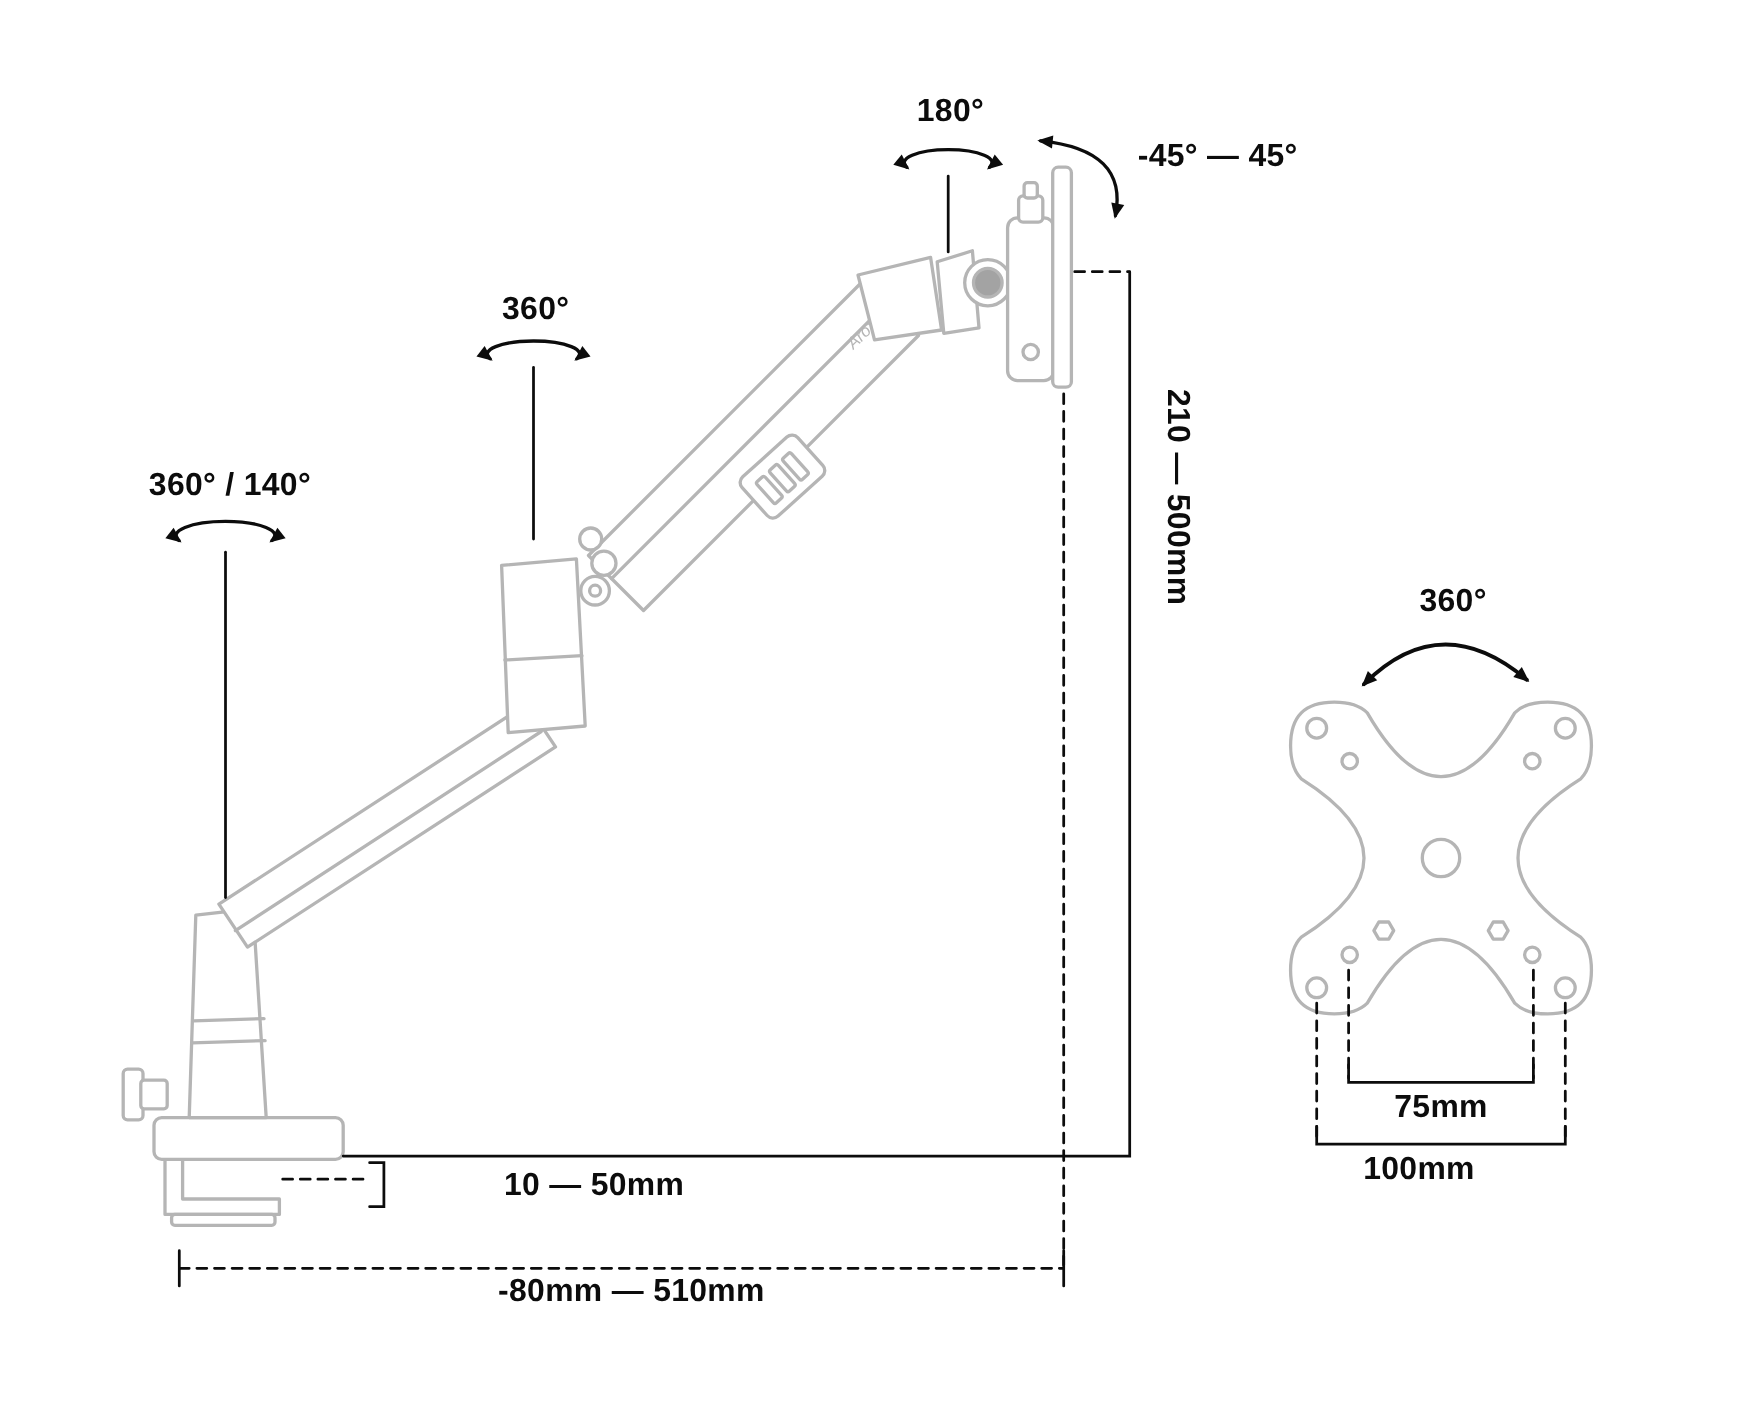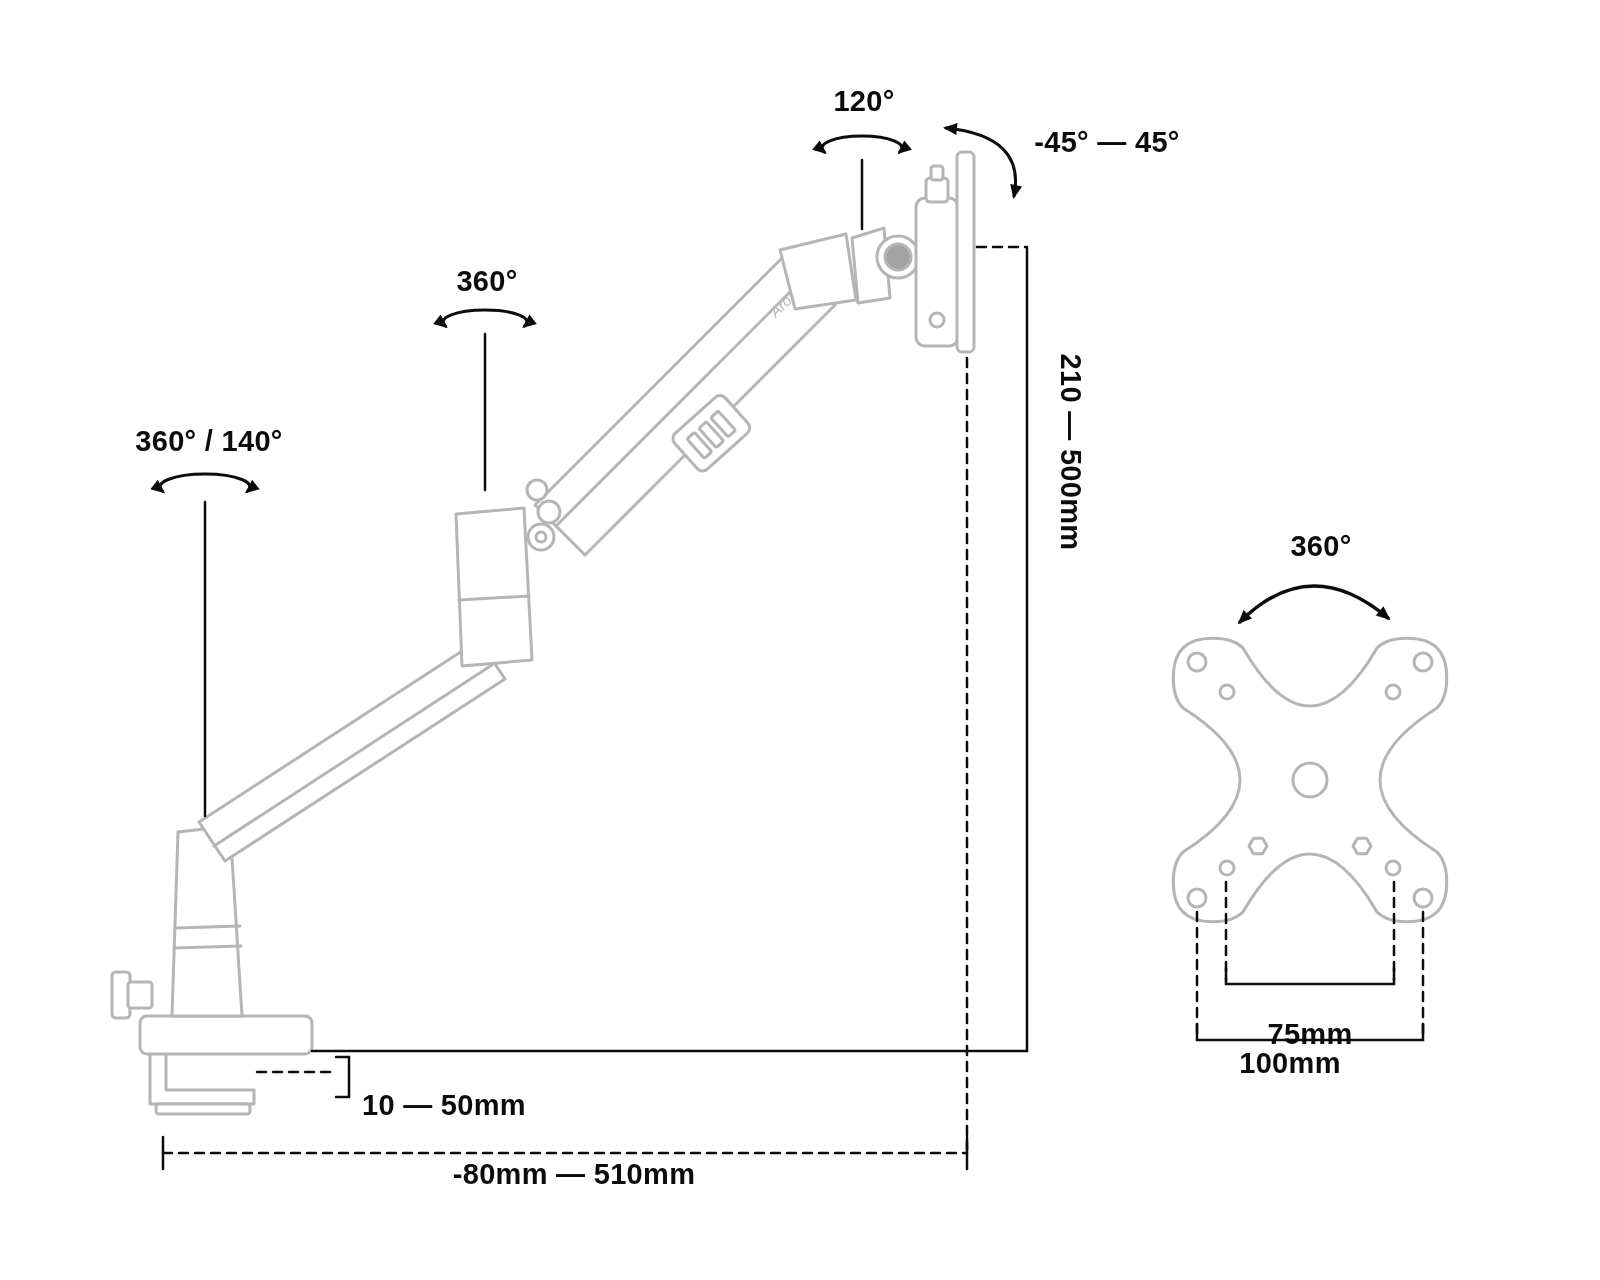--- a/index.html
+++ b/index.html
@@ -23,21 +23,21 @@
   .label {
     position: absolute;
     font-weight: 700;
     font-size: 29px;
     line-height: 34px;
     color: #0c0c0c;
     text-align: center;
     letter-spacing: 0.3px;
     white-space: nowrap;
   }
-  .label.align-left { text-align: left; margin-top: 28px; }
+  .label.align-left { text-align: right; }
   .rot90 { transform: rotate(90deg); }
 </style>
 </head>
 <body>
 
 <div class="stage">
 
   <svg width="1600" height="1280" viewBox="0 0 1600 1280">
     <defs>
       <marker id="mEnd" markerUnits="userSpaceOnUse" markerWidth="18" markerHeight="16" refX="13" refY="8" orient="auto">
@@ -157,33 +157,33 @@
       <path d="M 1226,882 L 1226,980" stroke-dasharray="9 7"></path>
       <path d="M 1394,882 L 1394,980" stroke-dasharray="9 7"></path>
       <path d="M 1197,912 L 1197,1034" stroke-dasharray="9 7"></path>
       <path d="M 1423,912 L 1423,1034" stroke-dasharray="9 7"></path>
 
       <path d="M 1226,968 L 1226,984 L 1394,984 L 1394,968"></path>
       <path d="M 1197,1024 L 1197,1040 L 1423,1040 L 1423,1024"></path>
     </g>
   </svg>
 
-  <div class="label" style="left:794px; top:84px; width:140px;">120°</div>
+  <div class="label" style="left:794px; top:84px; width:140px;">180°</div>
 
   <div class="label" style="left:977px; top:125px; width:260px;">-45° — 45°</div>
 
   <div class="label" style="left:417px; top:264px; width:140px;">360°</div>
 
   <div class="label" style="left:79px; top:424px; width:260px;">360° / 140°</div>
 
   <div class="label rot90" style="left:951px; top:435px; width:240px;">210 — 500mm</div>
 
   <div class="label align-left" style="left:362px; top:1060px; width:260px;">10 — 50mm</div>
 
   <div class="label" style="left:404px; top:1114px; width:340px;margin-top:43px;">-80mm — 510mm</div>
 
   <div class="label" style="left:1251px; top:529px; width:140px;">360°</div>
 
-  <div class="label" style="left:1240px; top:989px; width:140px;margin-top:28px;">75mm</div>
+  <div class="label" style="left:1240px; top:989px; width:140px;">75mm</div>
 
   <div class="label" style="left:1210px; top:1046px; width:160px;">100mm</div>
 
 </div>
 
 </body></html>

